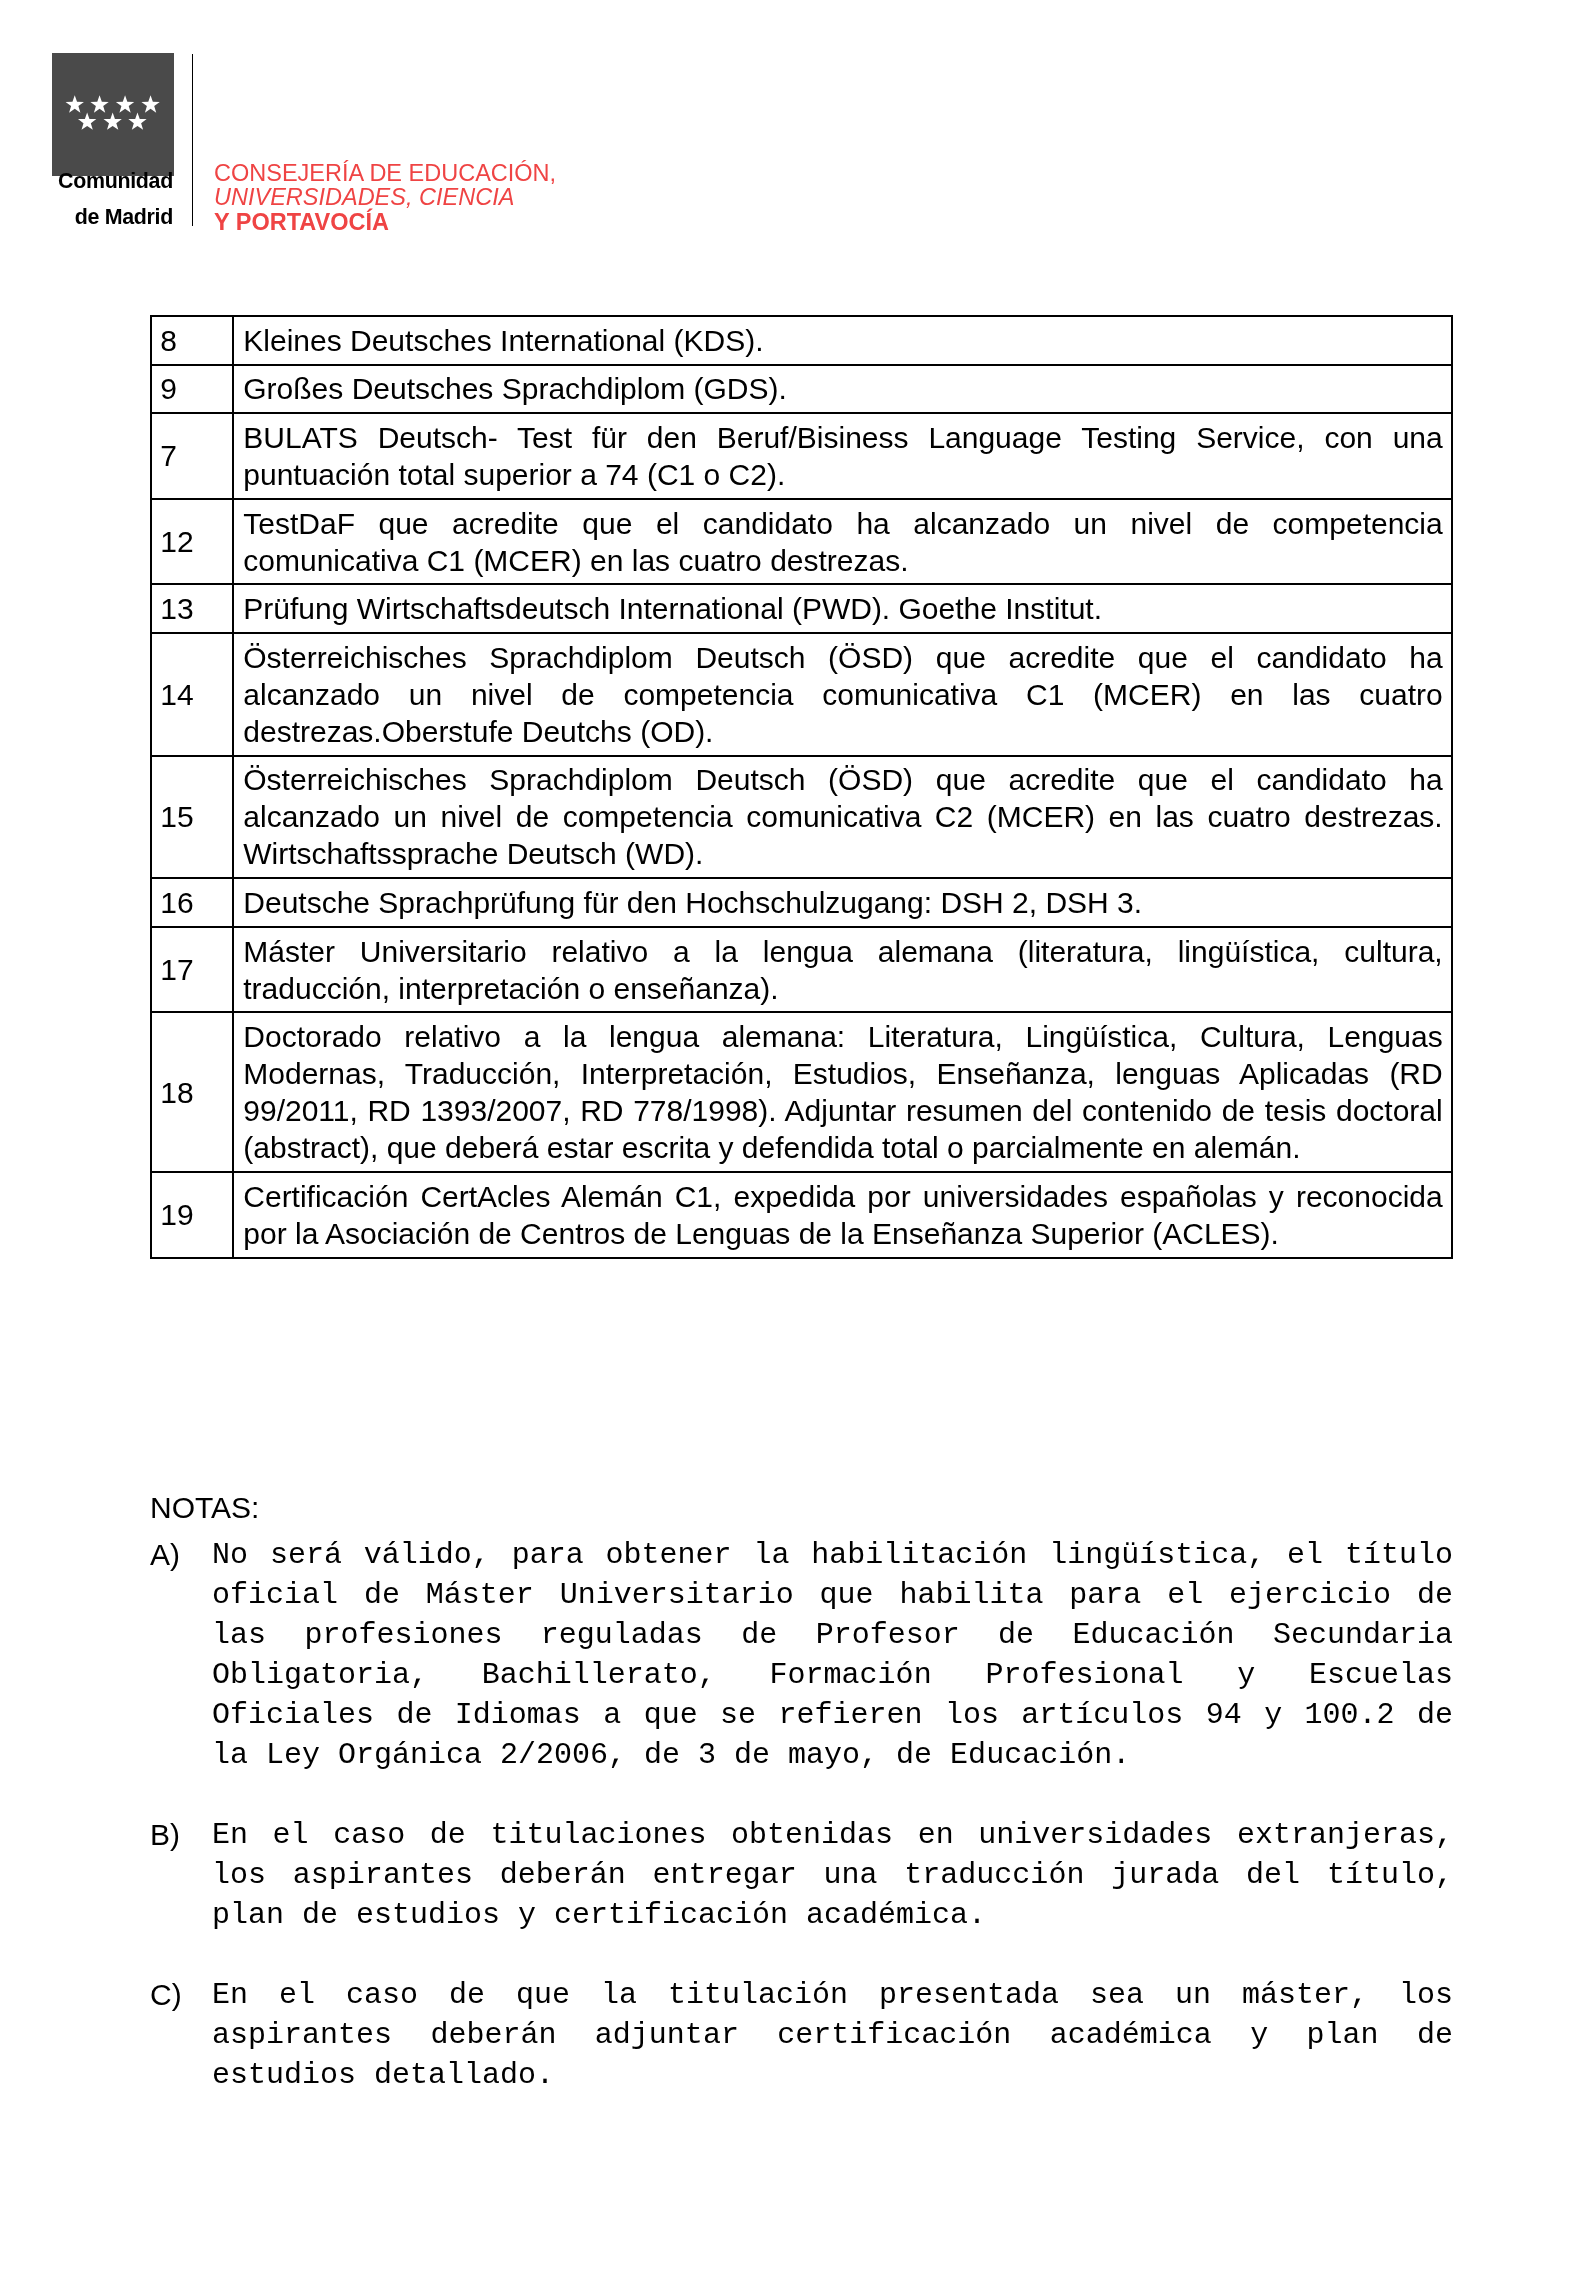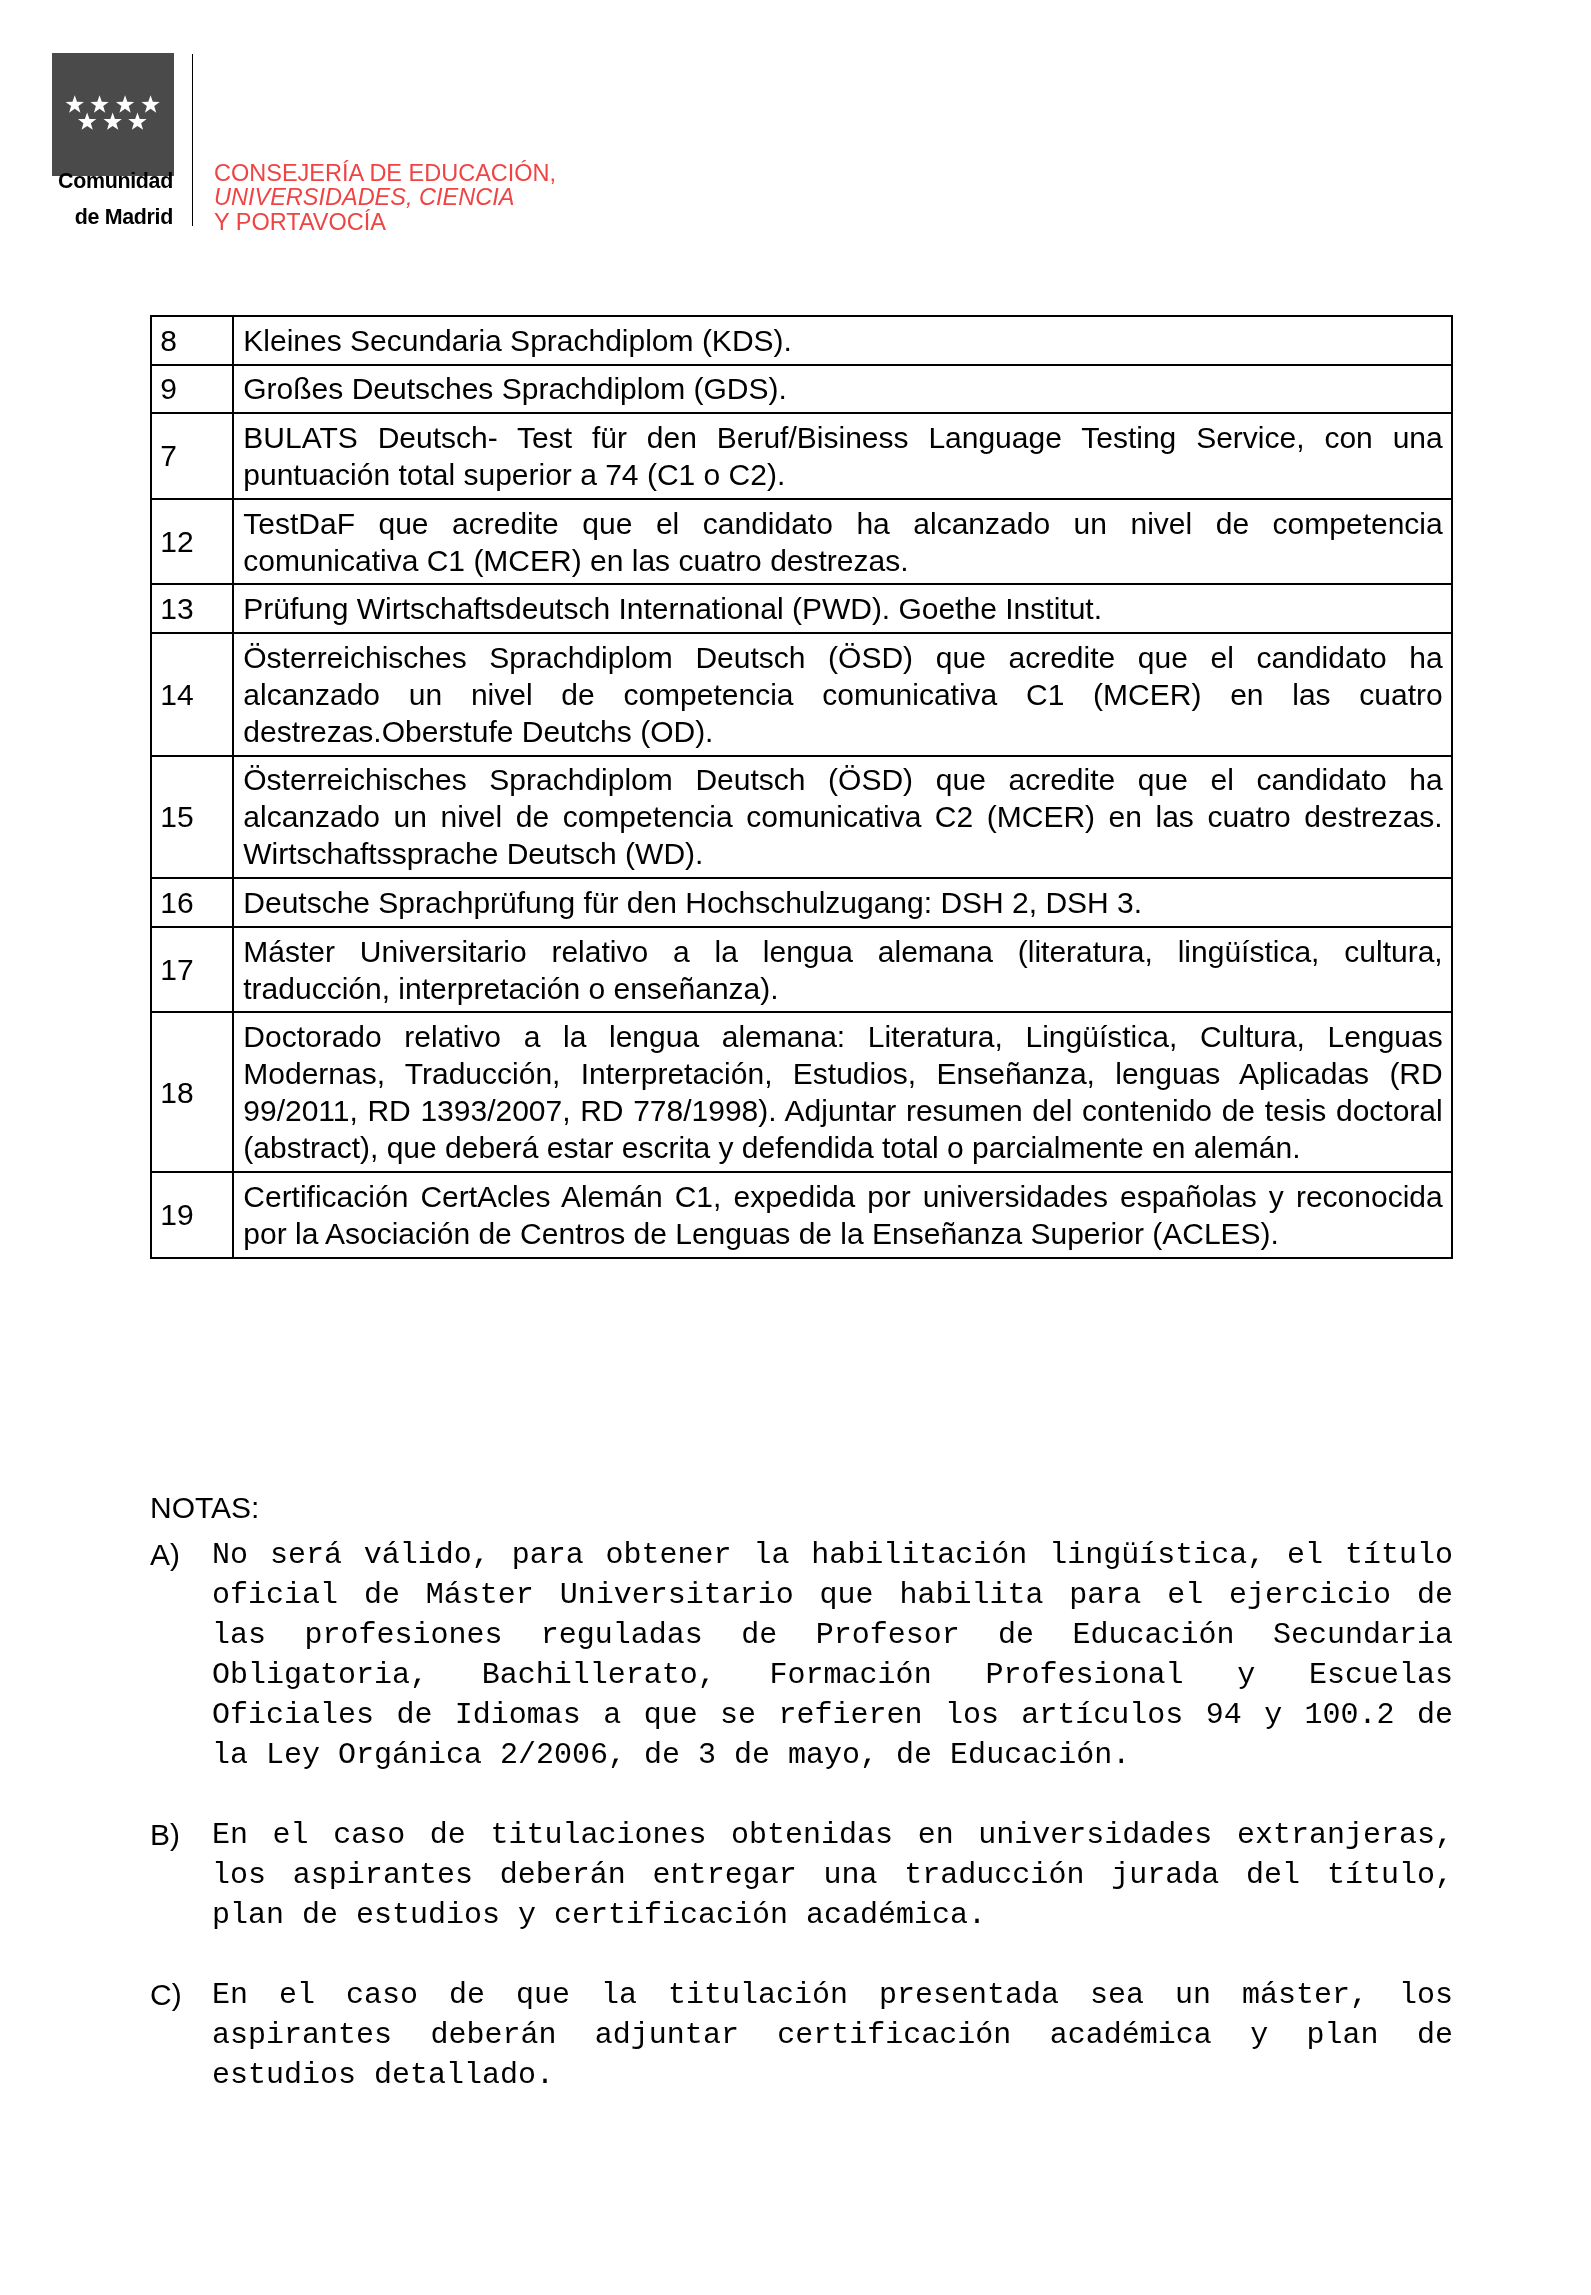--- a/index.html
+++ b/index.html
@@ -11,21 +11,21 @@
   .logo-box svg { position:absolute; left:0; top:0; }
   .logo-name { position:absolute; left:41px; width:132px; text-align:right;
                font-family:"Liberation Sans", sans-serif; font-weight:bold; font-size:21.4px;
                line-height:18.6px; letter-spacing:-0.3px; color:#000; }
   .logo-name.l1 { top:172px; }
   .logo-name.l2 { top:208px; }
   .divider { position:absolute; left:192px; top:54px; width:1.4px; height:172px; background:#000; }
   .dept { position:absolute; left:214px; font-size:23.5px; line-height:25px; color:#ef4444; white-space:nowrap; }
   .dept.l1 { top:161px; }
   .dept.l2 { top:185px;font-style:italic; }
-  .dept.l3 { top:210px; }
+  .dept.l3 { top:210px;font-weight:bold; }
 
   
   .cert-table { position:absolute; left:150px; top:315px; width:1303px;
                 border-collapse:collapse; table-layout:fixed; }
   .cert-table td { border:2.1px solid #000; font-size:30px; line-height:37px;
                    vertical-align:middle; padding:4.8px 8.3px 4.8px 9.7px; }
   .cert-table td.num { width:63px; text-align:left; padding-left:8.3px; }
   .cert-table td.desc { text-align:justify; text-align-last:left; }
 
   
@@ -56,21 +56,21 @@
 <div class="logo-name l2">de Madrid</div>
 <div class="divider"></div>
 <div class="dept l1">CONSEJERÍA DE EDUCACIÓN,</div>
 <div class="dept l2">UNIVERSIDADES, CIENCIA</div>
 <div class="dept l3">Y PORTAVOCÍA</div>
 
 <table class="cert-table">
   <tbody>
     <tr>
       <td class="num">8</td>
-      <td class="desc">Kleines Secundaria Sprachdiplom (KDS).</td>
+      <td class="desc">Kleines Deutsches International (KDS).</td>
     </tr>
     <tr>
       <td class="num">9</td>
       <td class="desc">Großes Deutsches Sprachdiplom (GDS).</td>
     </tr>
     <tr>
       <td class="num">7</td>
       <td class="desc">BULATS Deutsch- Test für den Beruf/Bisiness Language Testing Service, con una puntuación total superior a 74 (C1 o C2).</td>
     </tr>
     <tr>

